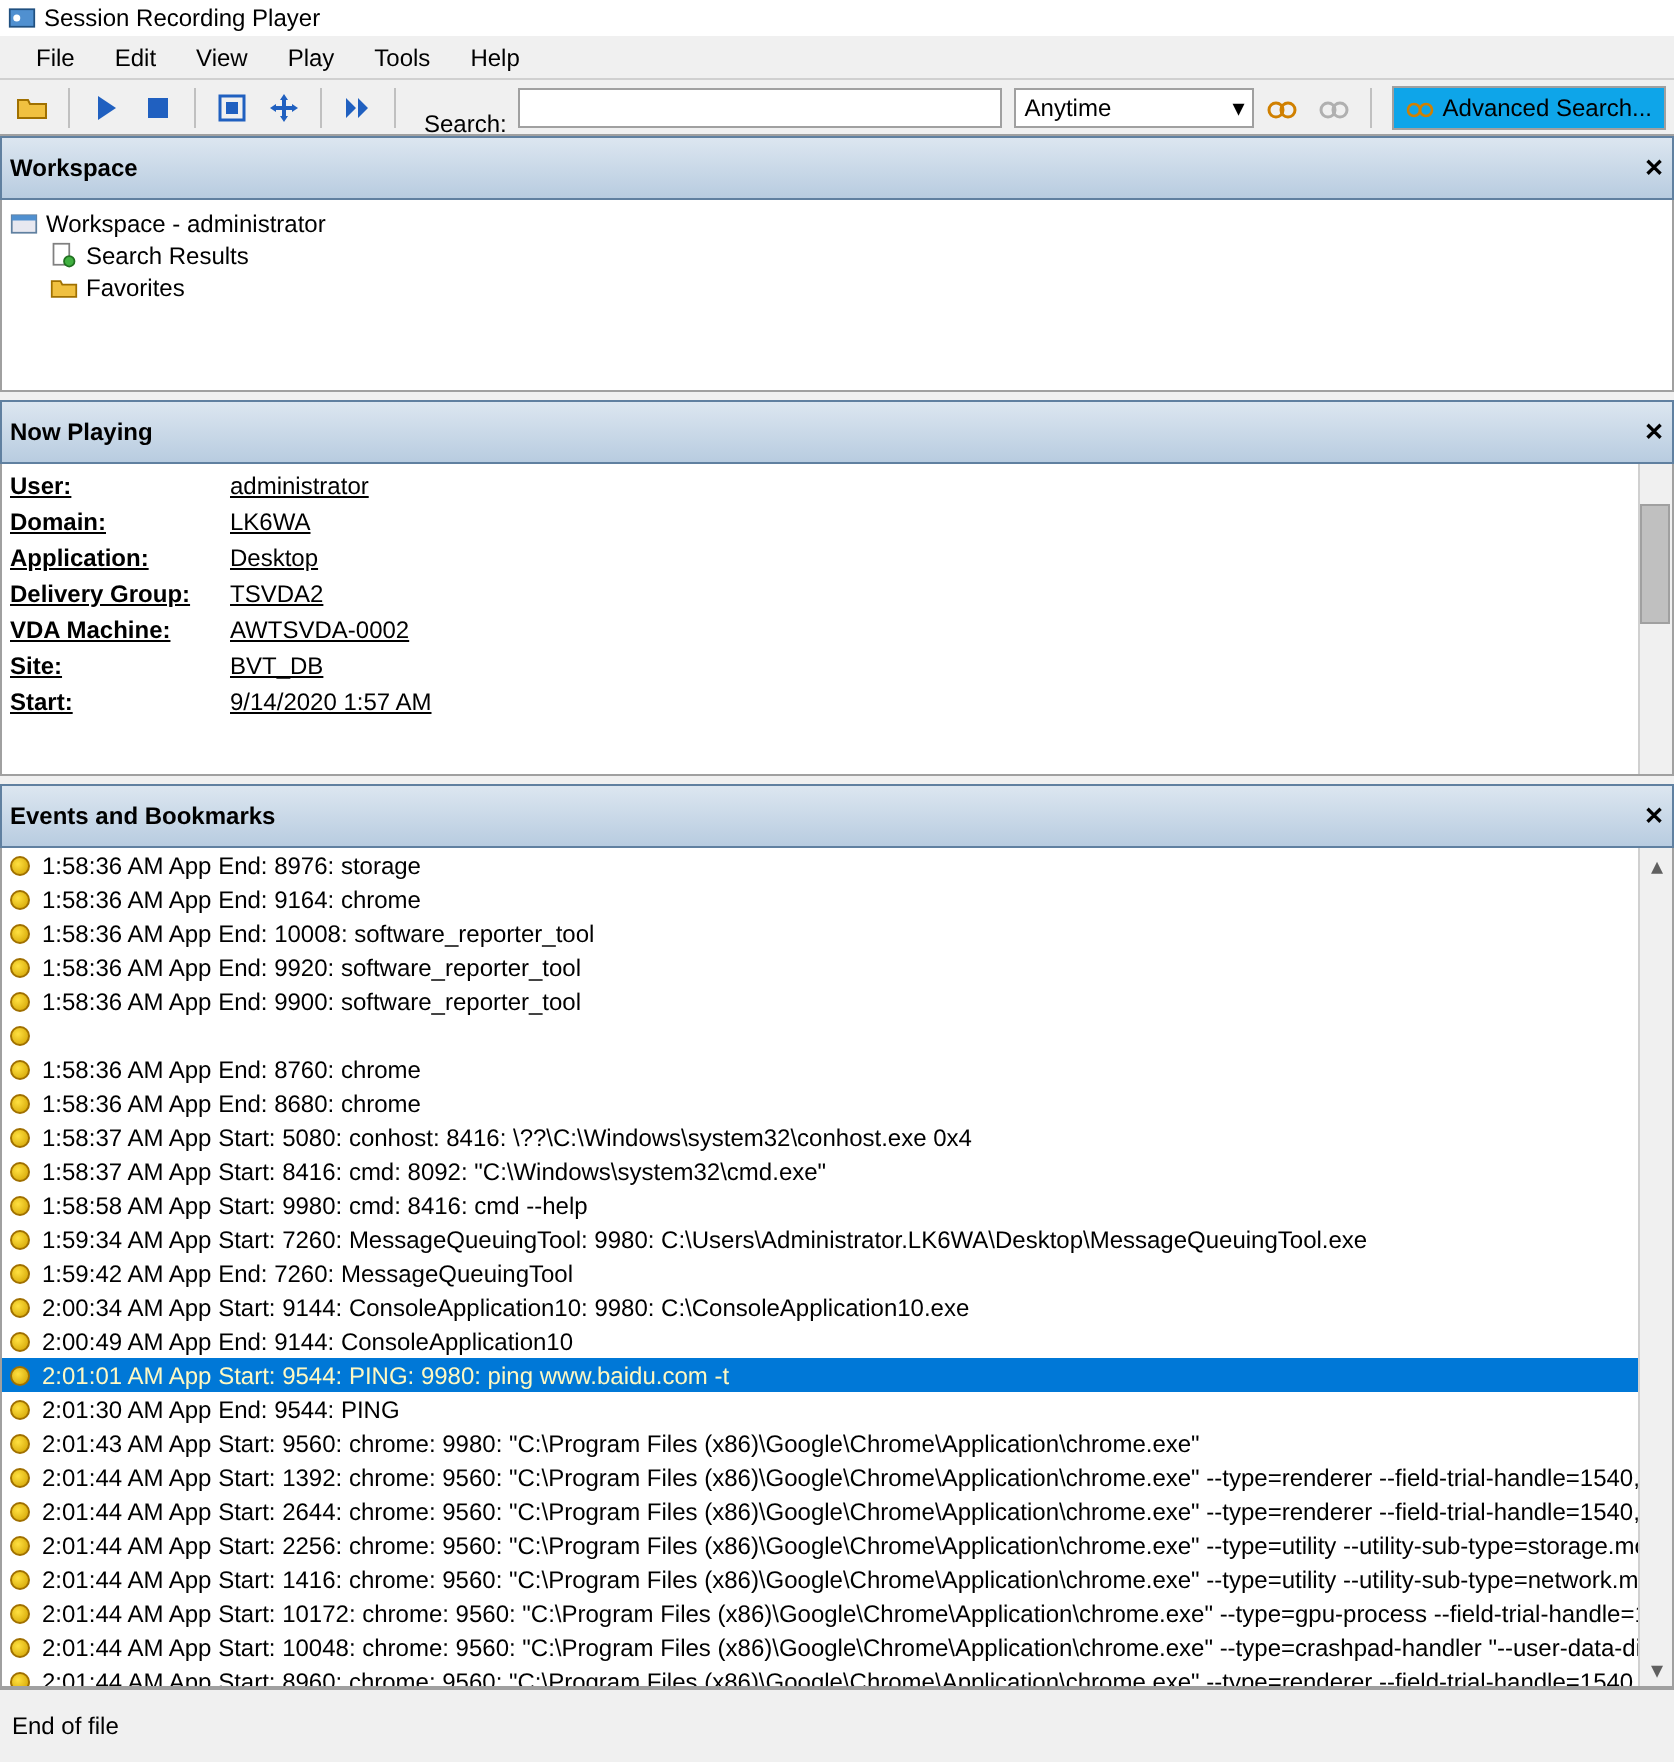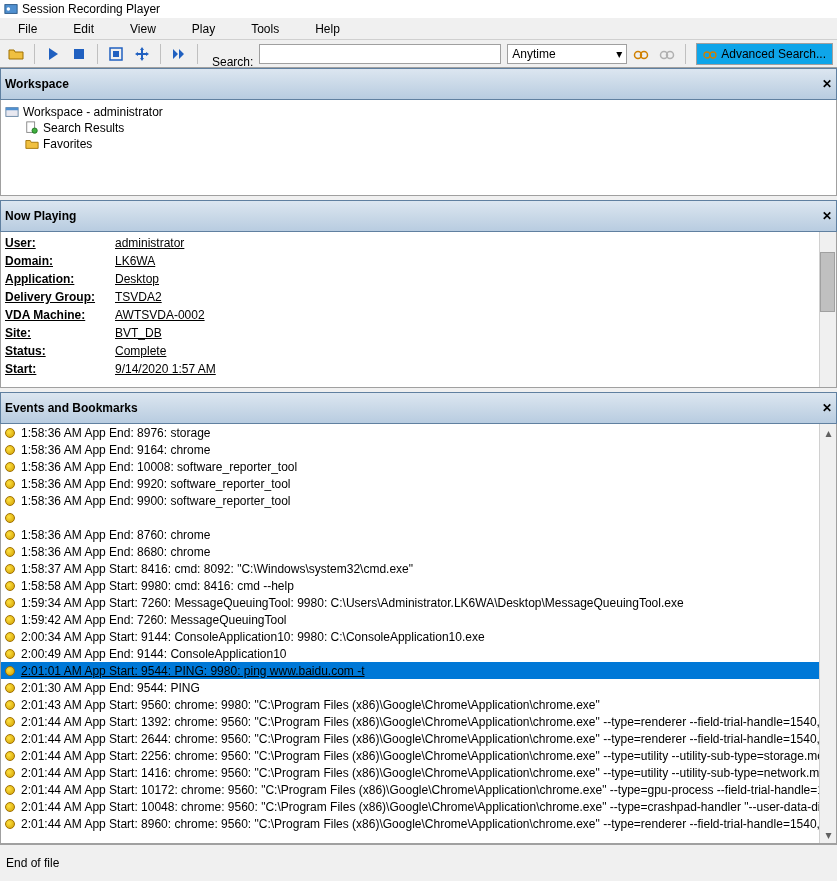--- a/index.html
+++ b/index.html
@@ -1,19 +1,19 @@
 <!DOCTYPE html>
 <html><head>
 <meta charset="utf-8">
 <style>
 * { margin: 0; padding: 0; box-sizing: border-box; font-family: "Segoe UI", Tahoma, sans-serif; font-size: 12px; }
 body { width: 837px; height: 881px; background: #f0f0f0; display: flex; flex-direction: column; overflow: hidden; }
 .titlebar { height: 18px; display: flex; align-items: center; padding: 0 4px; background: #fff; color: #000; }
 .titlebar .ticon { width: 14px; height: 14px; margin-right: 4px; }
-.menubar { height: 22px; display: flex; align-items: center; gap: 16px; padding: 2px 8px; background: #f0f0f0; border-bottom: 1px solid #d0d0d0; }
+.menubar { height: 22px; display: flex; align-items: center; gap: 0; padding: 2px 8px; background: #f0f0f0; border-bottom: 1px solid #d0d0d0; }
 .menubar span { padding: 2px 10px; cursor: default; }
 .toolbar { height: 28px; display: flex; align-items: center; gap: 2px; padding: 2px 4px; background: #f0f0f0; border-bottom: 1px solid #a0a0a0; }
 .tb-btn { width: 24px; height: 24px; display: flex; align-items: center; justify-content: center; border: 1px solid transparent; }
 .tb-sep { width: 1px; height: 20px; background: #c0c0c0; margin: 0 4px; }
 .search-label { color: #000; margin: 16px 4px 0 8px; }
 .search-input { flex: 1; height: 20px; border: 1px solid #a0a0a0; padding: 0 4px; }
 .anytime { width: 120px; margin-left: 4px; padding: 0 4px; height: 20px; border: 1px solid #a0a0a0; background: #fff; display: flex; align-items: center; justify-content: space-between; }
 .adv-search { height: 22px; border: 1px solid #a0a0a0; background: #0ea5e9; padding: 0 6px; display: flex; align-items: center; gap: 4px; margin-left: 4px; }
 .panel-hdr { height: 32px; background: linear-gradient(#dce6f0,#b8cce0); border: 1px solid #6080a0; display: flex; align-items: center; justify-content: space-between; padding: 0 4px; font-weight: bold; color: #000; }
 .panel-hdr .x { font-weight: bold; cursor: default; }
@@ -24,21 +24,21 @@
 .space4 { height: 4px; }
 .nowplaying-body { height: 156px; background: #fff; border: 1px solid #a0a0a0; border-top: none; position: relative; }
 .np-table { padding: 4px; }
 .np-row { display: flex; height: 18px; text-decoration: underline; }
 .np-label { width: 110px; font-weight: bold; }
 .np-scroll { position: absolute; right: 0; top: 0; bottom: 0; width: 17px; background: #f0f0f0; border-left: 1px solid #d0d0d0; }
 .np-thumb { position: absolute; right: 1px; top: 20px; width: 15px; height: 60px; background: #c0c0c0; border: 1px solid #a0a0a0; }
 .events-body { flex: 1; background: #fff; border: 1px solid #a0a0a0; border-top: none; overflow: hidden; position: relative; }
 .events-list { position: absolute; top: 0; left: 0; right: 17px; bottom: 0; overflow: hidden; }
 .ev-row { display: flex; align-items: center; height: 17px; padding: 0 4px; white-space: nowrap; overflow: hidden; }
-.ev-row.sel { background: #0078d7; color: #000000; text-decoration: underline; }
+.ev-row.sel { background: #0078d7; color: #fef9c3; }
 .dot { width: 10px; height: 10px; border-radius: 50%; background: radial-gradient(circle at 3px 3px,#ffe040,#d0a000); border: 1px solid #a07000; margin-right: 6px; flex-shrink: 0; }
 .ev-scroll { position: absolute; right: 0; top: 0; bottom: 0; width: 17px; background: #f0f0f0; border-left: 1px solid #d0d0d0; }
 .ev-scroll .arrow { width: 17px; height: 17px; display: flex; align-items: center; justify-content: center; color: #606060; }
 .statusbar { height: 37px; background: #f0f0f0; border-top: 1px solid #a0a0a0; display: flex; align-items: center; padding: 4px 6px; }
 svg { display: block; }
 </style>
 </head>
 <body>
 
 <div class="titlebar">
@@ -175,24 +175,20 @@
       </div>
       <div class="np-row">
         <div class="np-label">VDA Machine:</div>
         <div>AWTSVDA-0002</div>
       </div>
       <div class="np-row">
         <div class="np-label">Site:</div>
         <div>BVT_DB</div>
       </div>
       <div class="np-row">
-        <div class="np-label">Status:</div>
-        <div>Complete</div>
-      </div>
-      <div class="np-row">
         <div class="np-label">Start:</div>
         <div>9/14/2020 1:57 AM</div>
       </div>
     </div>
   <div class="np-scroll">
       <div class="np-thumb"></div>
     </div>
 </div>
 
 <div class="space4"></div>
@@ -226,20 +222,24 @@
       <div class="ev-row">
         <div class="dot"></div>
       </div>
       <div class="ev-row">
         <div class="dot"></div>
         <span>1:58:36 AM  App End: 8760: chrome</span>
       </div>
       <div class="ev-row">
         <div class="dot"></div>
         <span>1:58:36 AM  App End: 8680: chrome</span>
+      </div>
+      <div class="ev-row">
+        <div class="dot"></div>
+        <span>1:58:37 AM  App Start: 5080: conhost: 8416: \??\C:\Windows\system32\conhost.exe 0x4</span>
       </div>
       <div class="ev-row">
         <div class="dot"></div>
         <span>1:58:37 AM  App Start: 8416: cmd: 8092: "C:\Windows\system32\cmd.exe"</span>
       </div>
       <div class="ev-row">
         <div class="dot"></div>
         <span>1:58:58 AM  App Start: 9980: cmd: 8416: cmd  --help</span>
       </div>
       <div class="ev-row">

